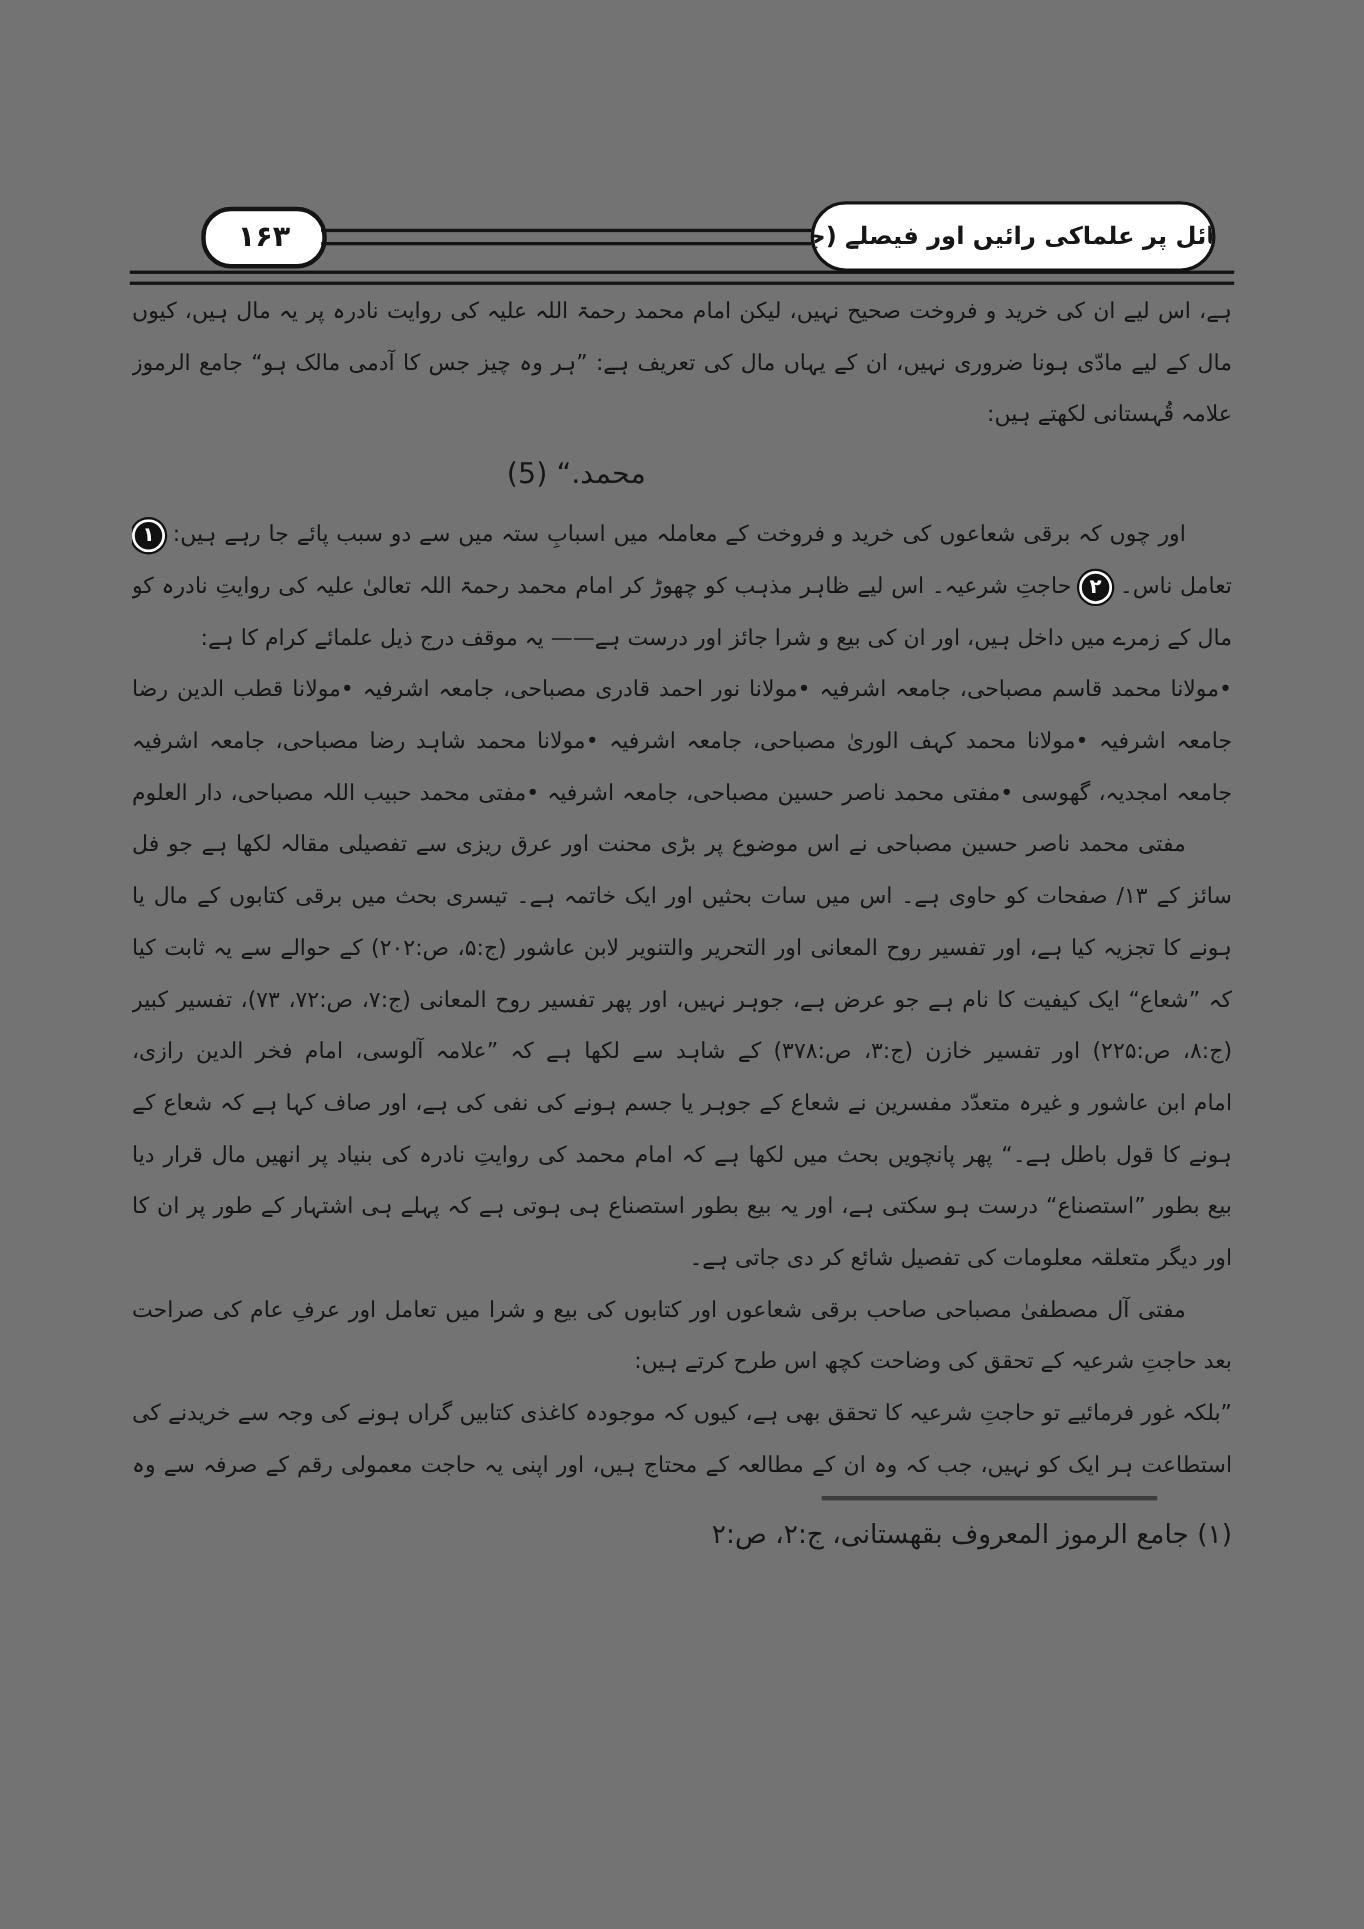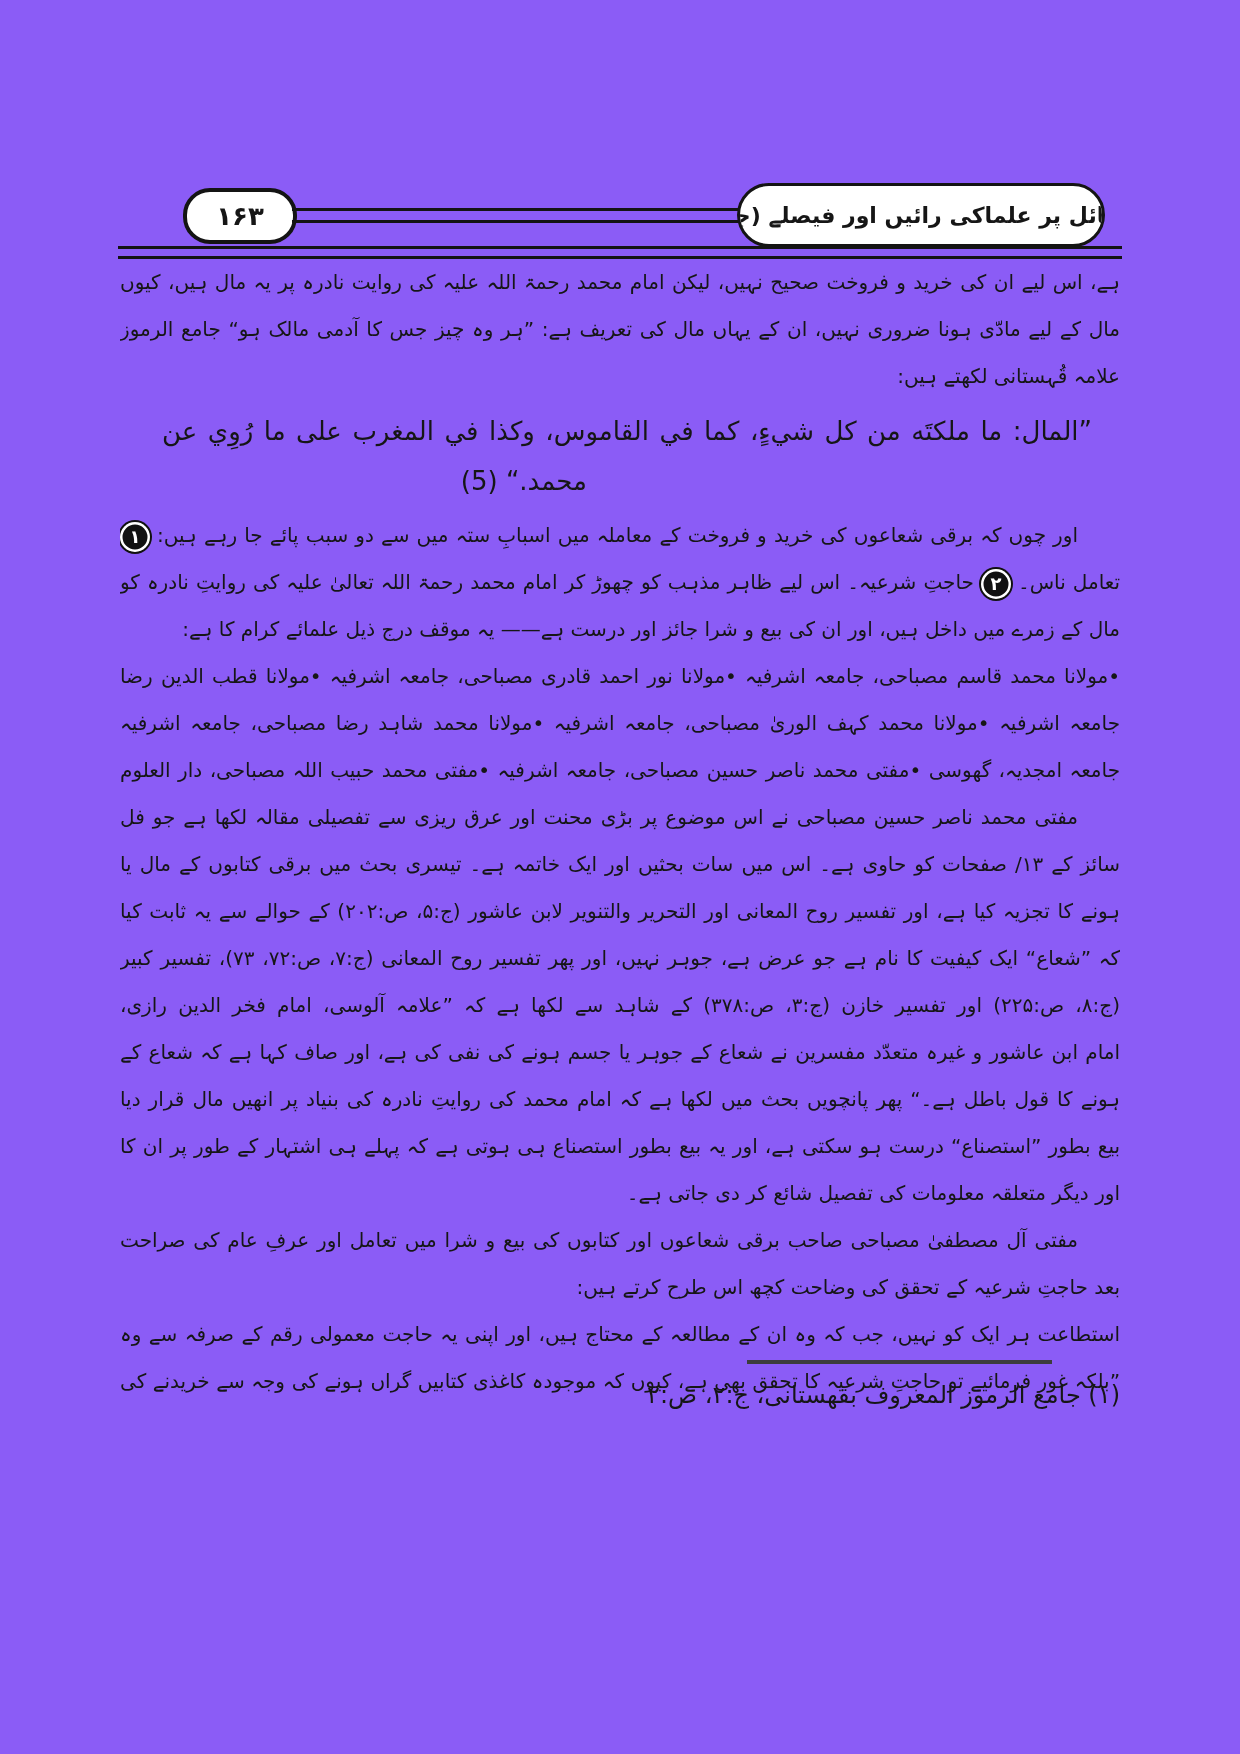--- a/index.html
+++ b/index.html
@@ -1,17 +1,17 @@
 <!DOCTYPE html>
 <html lang="ur" dir="rtl"><head>
 <meta charset="utf-8">
 <style>
   html,body { margin:0; padding:0; background:#ffffff; }
   .page {
-    position:relative; width:1240px; height:1754px; background:#8b5cf6;
+    position:relative; width:1240px; height:1754px; background:#737373;
     font-family:"DejaVu Sans", sans-serif; color:#161616; overflow:hidden;
     margin:0 auto;
   }
   
   .header-band { position:absolute; top:183px; left:120px; width:1000px; height:64px; }
   .title-box {
     position:absolute; right:15px; top:0; width:362px; height:58px;
     border:3px solid #141414; border-radius:32px; background:#fff;
     display:flex; align-items:center; justify-content:center;
     direction:rtl; font-size:22px; font-weight:bold; white-space:nowrap; overflow:hidden;
@@ -78,21 +78,20 @@
 
   <div class="body-text">
 
     <div class="para">
       <div class="line">ہے، اس لیے ان کی خرید و فروخت صحیح نہیں، لیکن امام محمد رحمۃ اللہ علیہ کی روایت نادرہ پر یہ مال ہیں، کیوں کہ ان کے نزدیک</div>
       <div class="line">مال کے لیے مادّی ہونا ضروری نہیں، ان کے یہاں مال کی تعریف ہے: ”ہر وہ چیز جس کا آدمی مالک ہو“ جامع الرموز میں</div>
       <div class="line end">علامہ قُہستانی لکھتے ہیں:</div>
     </div>
 
     <div class="quote">
-      <div class="line q1">”المال: ما ملكتَه من كل شيءٍ، كما في القاموس، وكذا في المغرب على ما رُوِي عن</div>
       <div class="line q2">محمد.“ (5)</div>
     </div>
 
     <div class="para">
       <div class="line ind"><span>اور چوں کہ برقی شعاعوں کی خرید و فروخت کے معاملہ میں اسبابِ ستہ میں سے دو سبب پائے جا رہے ہیں: </span><span class="badge">۱</span></div>
       <div class="line"><span>تعامل ناس۔ </span><span class="badge">۲</span><span> حاجتِ شرعیہ۔ اس لیے ظاہر مذہب کو چھوڑ کر امام محمد رحمۃ اللہ تعالیٰ علیہ کی روایتِ نادرہ کو اختیار کرتے ہوئے یہ</span></div>
       <div class="line end">مال کے زمرے میں داخل ہیں، اور ان کی بیع و شرا جائز اور درست ہے—— یہ موقف درج ذیل علمائے کرام کا ہے:</div>
     </div>
 
     <div class="para">
@@ -112,22 +111,22 @@
       <div class="line">بیع بطور ”استصناع“ درست ہو سکتی ہے، اور یہ بیع بطور استصناع ہی ہوتی ہے کہ پہلے ہی اشتہار کے طور پر ان کا حجم، صفحات</div>
       <div class="line end">اور دیگر متعلقہ معلومات کی تفصیل شائع کر دی جاتی ہے۔</div>
     </div>
 
     <div class="para">
       <div class="line ind">مفتی آل مصطفیٰ مصباحی صاحب برقی شعاعوں اور کتابوں کی بیع و شرا میں تعامل اور عرفِ عام کی صراحت کرنے کے</div>
       <div class="line end">بعد حاجتِ شرعیہ کے تحقق کی وضاحت کچھ اس طرح کرتے ہیں:</div>
     </div>
 
     <div class="para">
+      <div class="line">”بلکہ غور فرمائیے تو حاجتِ شرعیہ کا تحقق بھی ہے، کیوں کہ موجودہ کاغذی کتابیں گراں ہونے کی وجہ سے خریدنے کی</div>
       <div class="line">استطاعت ہر ایک کو نہیں، جب کہ وہ ان کے مطالعہ کے محتاج ہیں، اور اپنی یہ حاجت معمولی رقم کے صرفہ سے وہ</div>
-      <div class="line">”بلکہ غور فرمائیے تو حاجتِ شرعیہ کا تحقق بھی ہے، کیوں کہ موجودہ کاغذی کتابیں گراں ہونے کی وجہ سے خریدنے کی</div>
     </div>
 
   </div>
 
   <div class="footnote">
     <div class="fn-rule"></div>
     <div class="fn-text">(۱) جامع الرموز المعروف بقهستانی، ج:۲، ص:۲</div>
   </div>
 
 </div>

